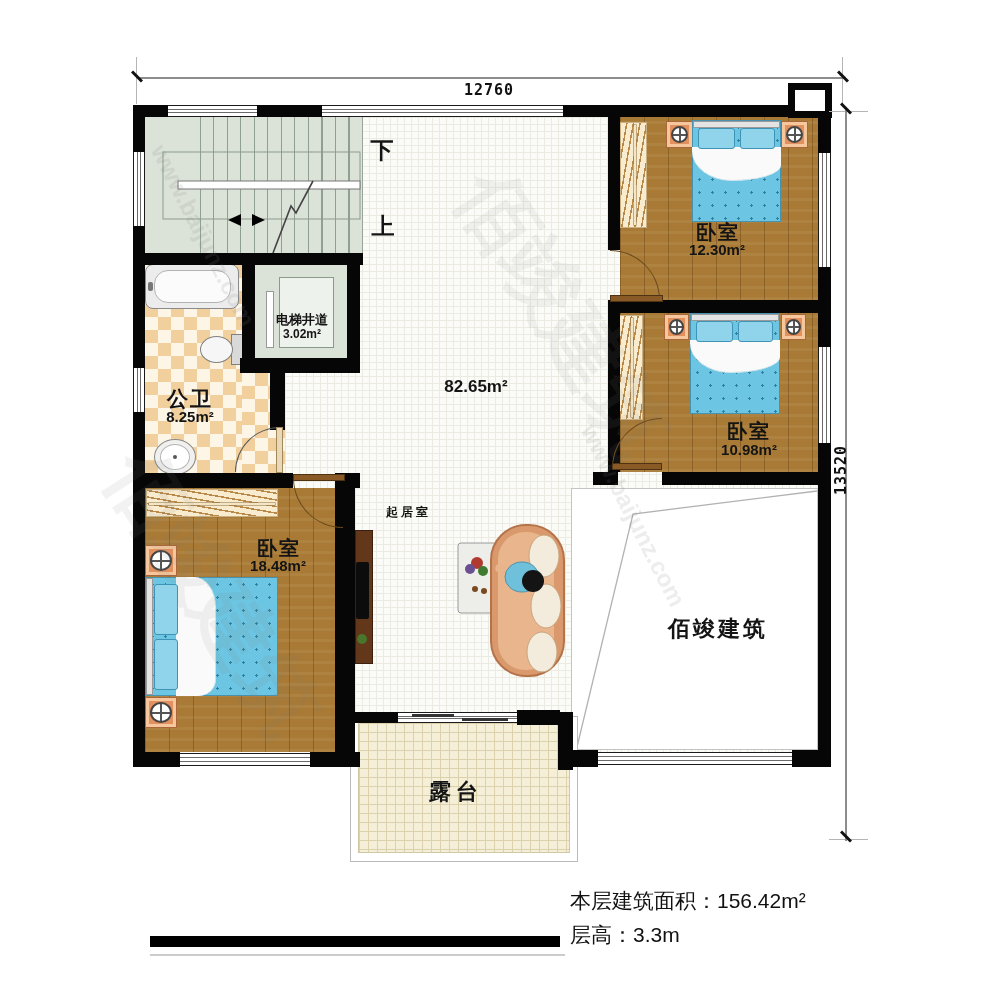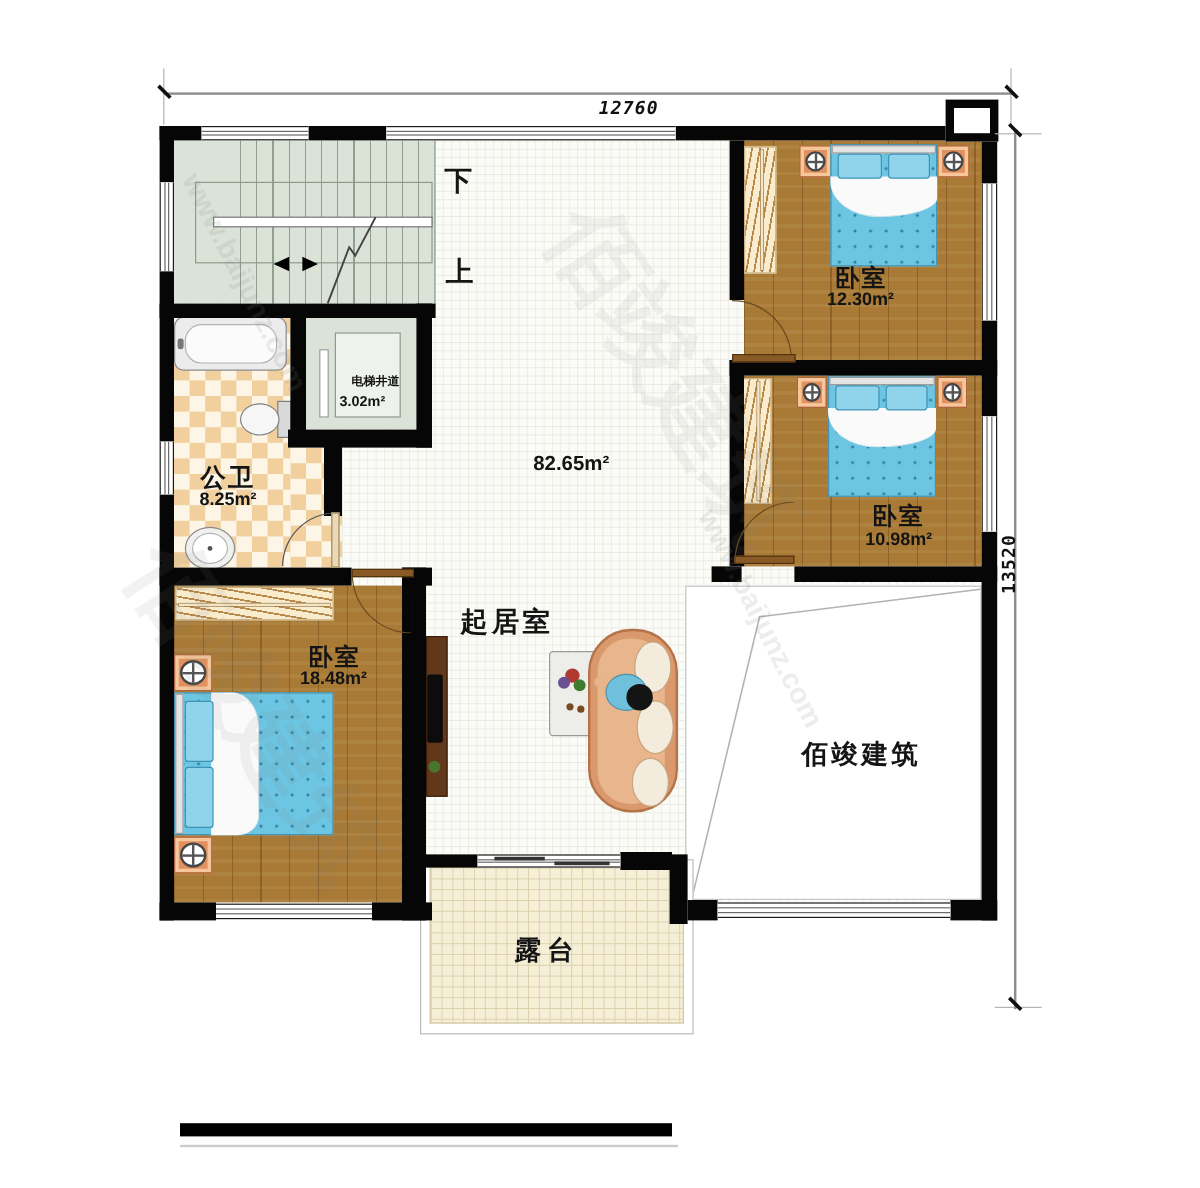--- a/index.html
+++ b/index.html
@@ -235,49 +235,57 @@
   <div class="arc" style="left:612px;top:418px;width:50px;height:50px;border-top:1.6px solid #6b4a1f;border-left:1.6px solid #6b4a1f;border-top-left-radius:100%;"></div>
   <div class="leaf" style="left:612px;top:463px;width:50px;height:7px;"></div>
   <div class="arc" style="left:235px;top:427px;width:45px;height:45px;border-top:1.4px solid #555;border-left:1.4px solid #555;border-top-left-radius:100%;"></div>
   <div class="leaf" style="left:276px;top:427px;width:7px;height:46px;background:#ead9b8;border-color:#a08858;"></div>
   <div class="arc" style="left:293px;top:478px;width:50px;height:50px;border-bottom:1.6px solid #6b4a1f;border-left:1.6px solid #6b4a1f;border-bottom-left-radius:100%;"></div>
   <div class="leaf" style="left:293px;top:474px;width:52px;height:7px;"></div>
 
   <div class="rlabel" style="left:366px;top:138px;width:32px;font-size:23px;">下</div>
   <div class="rlabel" style="left:367px;top:214px;width:32px;font-size:23px;">上</div>
   <div class="rlabel" style="left:431px;top:378px;width:90px;font-size:17px;">82.65m²</div>
-  <div class="rlabel" style="left:375px;top:506px;width:95px;font-size:23px;letter-spacing:3px;">起居室</div>
+  <div class="rlabel" style="left:361px;top:506px;width:95px;font-size:12px;letter-spacing:3px;">起居室</div>
   <div class="rlabel" style="left:648px;top:617px;width:140px;font-size:22px;letter-spacing:3px;">佰竣建筑</div>
   <div class="rlabel" style="left:414px;top:780px;width:84px;font-size:22px;letter-spacing:5px;">露台</div>
   <div class="rlabel" style="left:687px;top:221px;width:62px;font-size:20px;letter-spacing:2px;">卧室</div>
   <div class="rlabel" style="left:677px;top:242px;width:80px;font-size:15px;">12.30m²</div>
   <div class="rlabel" style="left:718px;top:420px;width:62px;font-size:20px;letter-spacing:2px;">卧室</div>
   <div class="rlabel" style="left:709px;top:442px;width:80px;font-size:15px;">10.98m²</div>
   <div class="rlabel" style="left:248px;top:537px;width:62px;font-size:20px;letter-spacing:2px;">卧室</div>
   <div class="rlabel" style="left:238px;top:558px;width:80px;font-size:15px;">18.48m²</div>
   <div class="rlabel" style="left:159px;top:387px;width:62px;font-size:21px;letter-spacing:2px;">公卫</div>
   <div class="rlabel" style="left:150px;top:409px;width:80px;font-size:15px;">8.25m²</div>
-  <div class="rlabel" style="left:271px;top:313px;width:62px;font-size:10px;text-align:right;">电梯井道</div>
+  <div class="rlabel" style="left:271px;top:313px;width:62px;font-size:13px;">电梯井道</div>
   <div class="rlabel" style="left:276px;top:328px;width:52px;font-size:12px;">3.02m²</div>
 
   <div class="extline" style="left:136px;top:57px;width:1px;height:47px;"></div>
   <div class="extline" style="left:842px;top:57px;width:1px;height:47px;"></div>
   <div class="dimline" style="left:137px;top:77px;width:707px;height:1.5px;"></div>
   <div class="tick" style="left:130px;top:75px;"></div>
   <div class="tick" style="left:836px;top:75px;"></div>
-  <div class="dimtext" style="left:489px;top:81px;width:70px;font-style:italic;">12760</div>
+  <div class="dimtext" style="left:454px;top:81px;width:70px;">12760</div>
 
   <div class="extline" style="left:829px;top:111px;width:39px;height:1px;"></div>
   <div class="extline" style="left:829px;top:839px;width:39px;height:1px;"></div>
   <div class="dimline" style="left:845px;top:108px;width:1.5px;height:733px;"></div>
   <div class="tick" style="left:839px;top:107px;"></div>
   <div class="tick" style="left:839px;top:835px;"></div>
   <div class="dimtext" style="left:812px;top:461px;width:58px;transform:rotate(-90deg);">13520</div>
 
   <div class="wm" style="left:170px;top:140px;font-size:24px;transform:rotate(63deg);transform-origin:left top;">www.baijunz.com</div>
   <div class="wm" style="left:520px;top:150px;font-size:80px;transform:rotate(57deg);transform-origin:left top;opacity:.7;">佰竣建筑</div>
   <div class="wm" style="left:170px;top:430px;font-size:80px;transform:rotate(57deg);transform-origin:left top;opacity:.7;">佰竣建筑</div>
   <div class="wm" style="left:600px;top:420px;font-size:24px;transform:rotate(63deg);transform-origin:left top;">www.baijunz.com</div>
 
   <div class="abs" style="left:150px;top:936px;width:410px;height:11px;background:#000;"></div>
   <div class="abs" style="left:150px;top:954px;width:415px;height:2px;background:#ccc;"></div>
+  <div class="abs" style="left:570px;top:884px;font-size:21px;color:#111;line-height:1.6;white-space:nowrap;">
+    <div>
+      <span>本层建筑面积：</span><span>156.42m²</span>
+    </div>
+    <div>
+      <span>层高：</span><span>3.3m</span>
+    </div>
+  </div>
 
 </div>
 
 </body></html>

